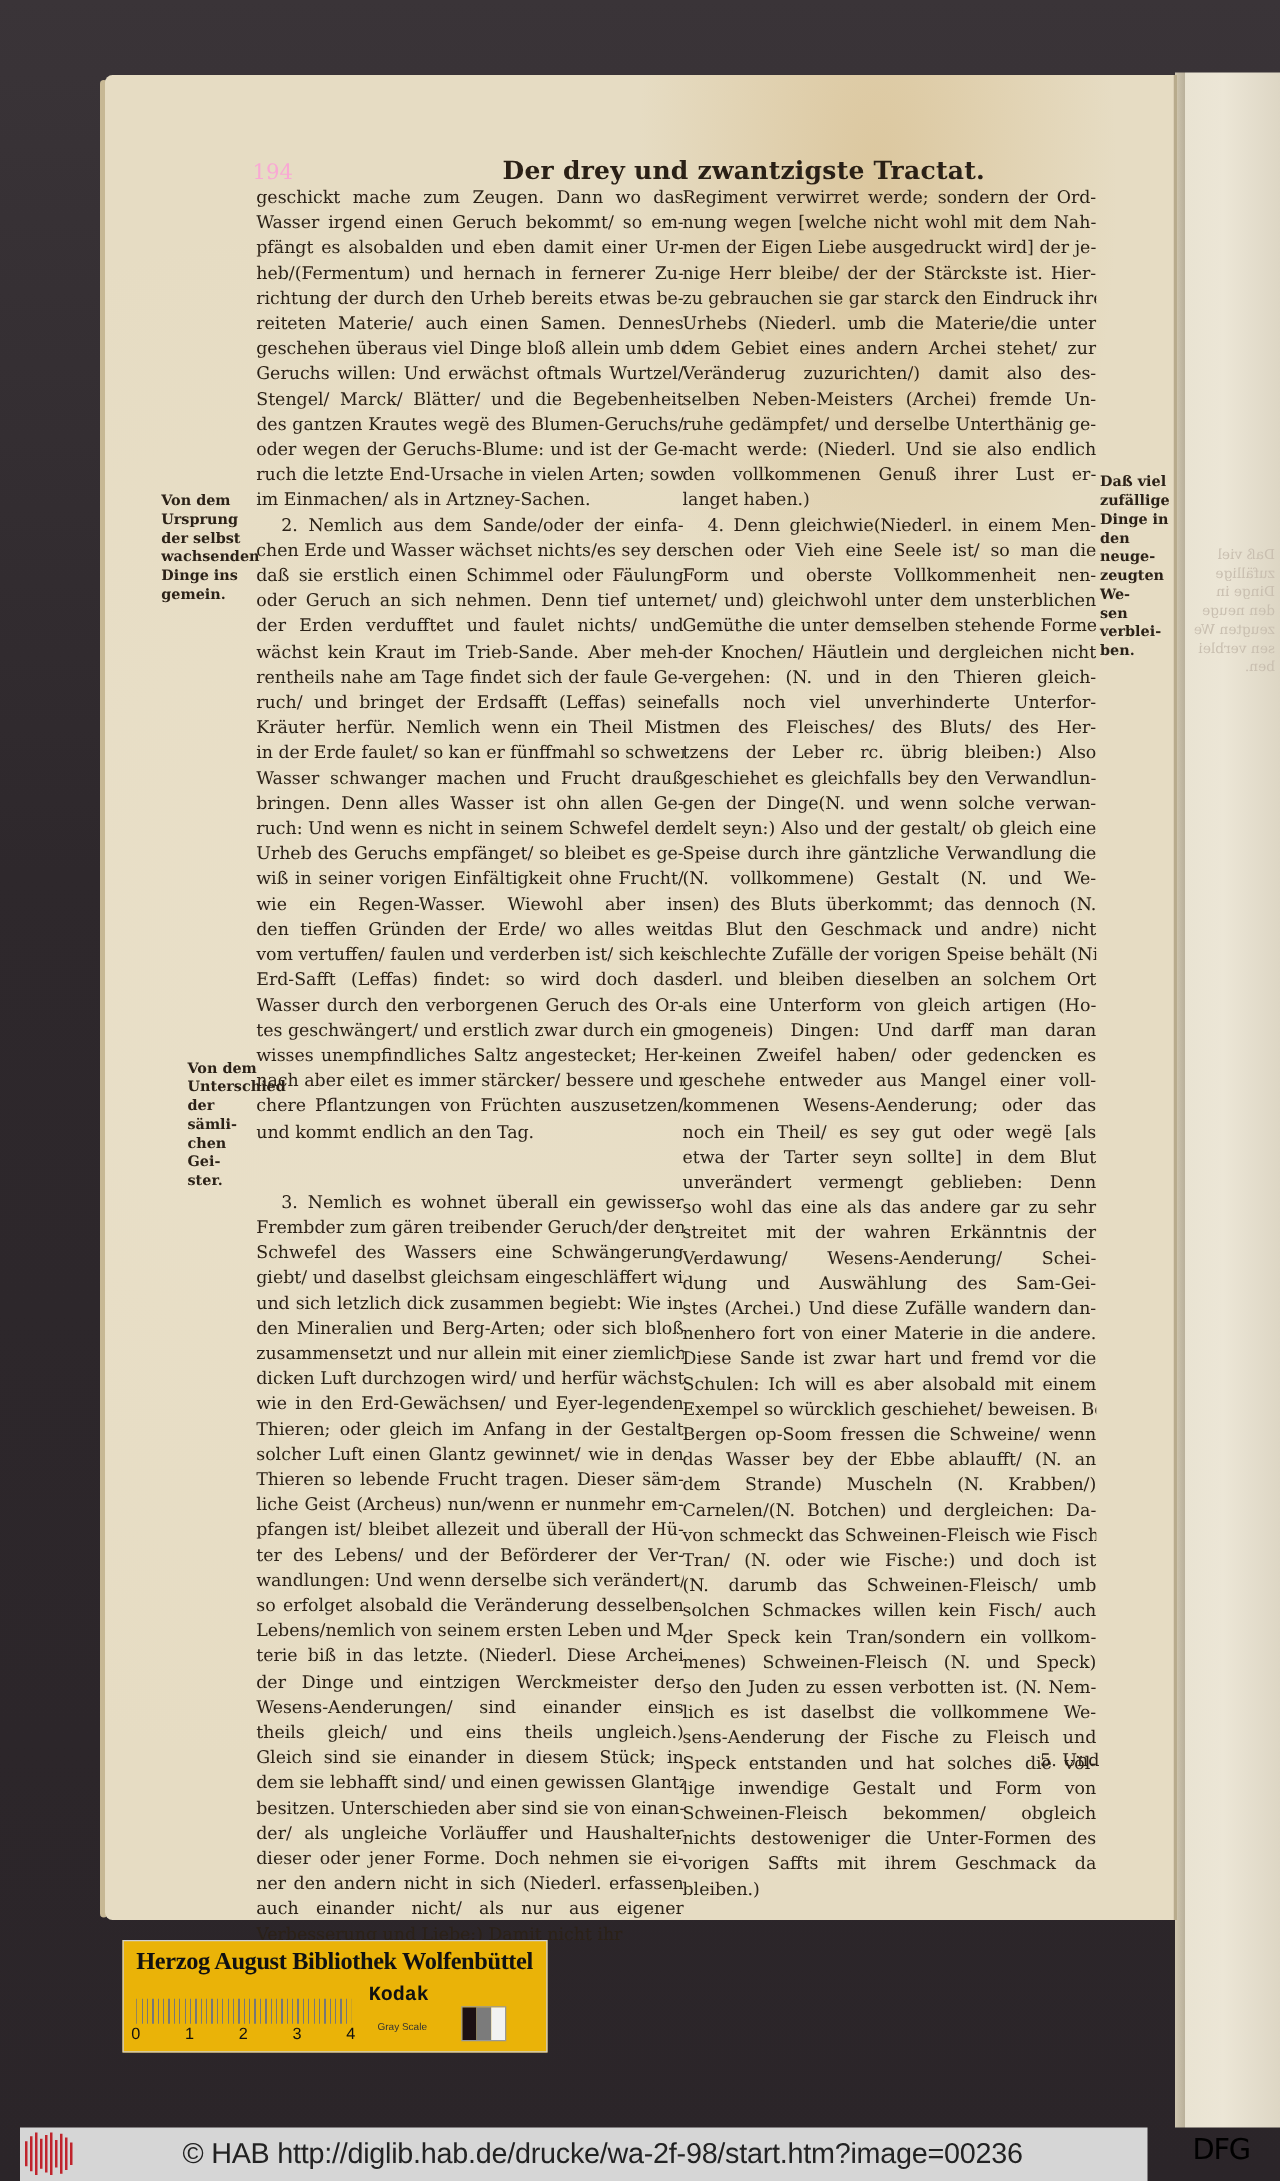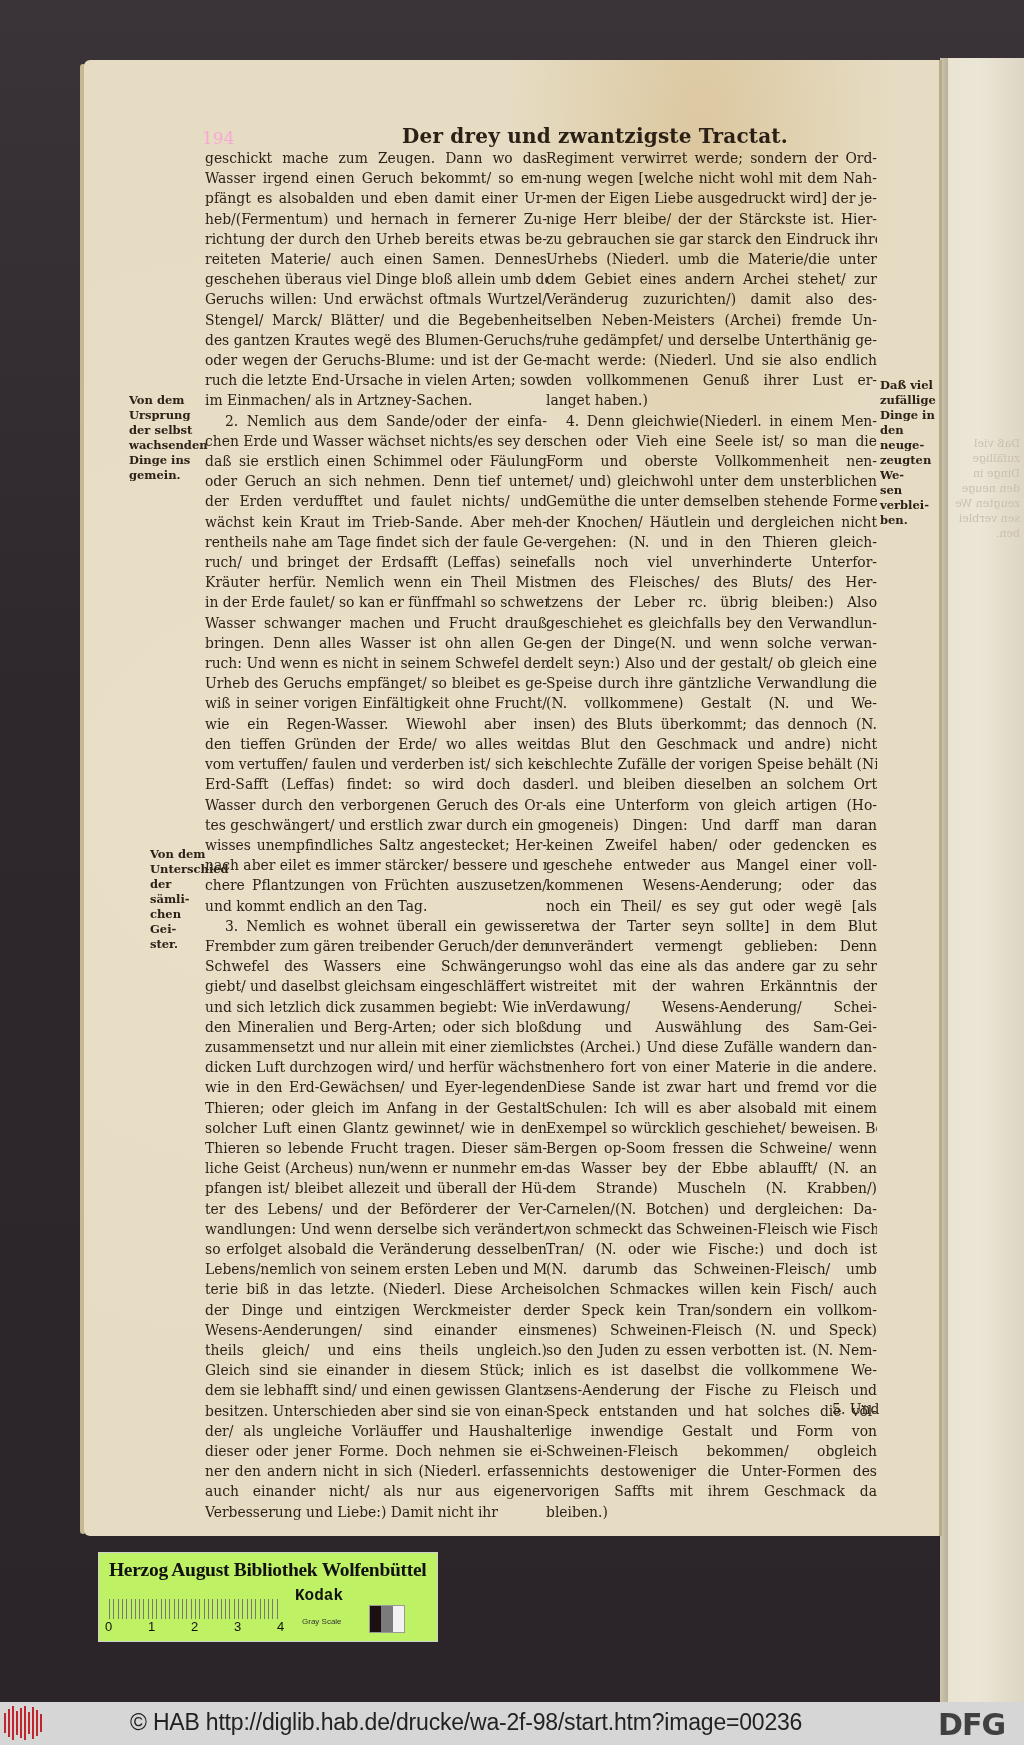--- a/index.html
+++ b/index.html
@@ -18,36 +18,36 @@
   .col{position:absolute;font-size:13.9px;line-height:20.2px;color:#2b2117;text-align:justify;}
   .col .ln{display:block;white-space:nowrap;overflow:hidden;text-align:justify;text-align-last:justify;}
   .col .last{text-align-last:left;}
   .col-left{left:205px;top:148px;width:342px;}
   .col-right{left:546px;top:148px;width:331px;}
   .margin-note{position:absolute;font-size:11.5px;line-height:15px;color:#2b2117;font-weight:bold;}
   .mn1{left:129px;top:393px;width:72px;}
   .mn2{left:150px;top:847px;width:56px;}
   .mn3{left:880px;top:378px;width:62px;}
   .catch{position:absolute;left:832px;top:1378px;font-size:14px;color:#2b2117;margin-top:23px;}
-  .kodak{position:absolute;left:98px;top:1552px;width:338px;height:88px;background:#bef264;border:1px solid #cfcfcf;text-align:center;}
+  .kodak{position:absolute;left:98px;top:1552px;width:338px;height:88px;background:#eab308;border:1px solid #cfcfcf;text-align:center;}
   .kodak .title{position:absolute;left:10px;top:6px;font-family:"Liberation Serif",serif;font-weight:bold;font-size:19.5px;color:#111;white-space:nowrap;letter-spacing:-.3px;}
   .kodak .ruler{position:absolute;left:10px;top:46px;width:172px;height:20px;
         background-image:repeating-linear-gradient(90deg,#777 0,#777 1px,transparent 1px,transparent 4.3px);}
   .kodak .ruler::after{content:"";position:absolute;left:0;bottom:-8px;width:100%;height:1px;}
   .kodak .nums{position:absolute;left:6px;top:66px;width:190px;font-family:"Liberation Sans",sans-serif;font-size:13px;color:#111;}
   .kodak .nums span{position:absolute;top:0;}
   .kodak .brand{position:absolute;left:196px;top:34px;font-family:Liberation Mono, monospace;font-weight:bold;font-size:16px;color:#111;}
   .kodak .sub{position:absolute;left:203px;top:64px;font-family:"Liberation Sans",sans-serif;font-size:8px;color:#333;}
   .kodak .swatch{position:absolute;left:270px;top:52px;width:34px;height:26px;display:flex;border:1px solid #999;}
   .kodak .swatch i{flex:1;display:block;}
-  .footer{position:absolute;left:0;top:1702px;width:1024px;height:43px;background:#d6d6d6;text-align:center;}
+  .footer{position:absolute;left:16px;top:1702px;width:902px;height:43px;background:#d6d6d6;text-align:center;}
   .footer .logo{position:absolute;left:4px;top:4px;width:40px;height:34px;display:flex;gap:2px;align-items:center;}
   .footer .logo i{display:block;width:2px;background:#c0242c;}
   .footer .copy{position:absolute;left:130px;top:7px;font-family:"Liberation Sans",sans-serif;font-size:23px;color:#222;white-space:nowrap;letter-spacing:-.2px;}
-  .footer .dfg{position:absolute;left:938px;top:5px;font-family:"DejaVu Sans",sans-serif;font-weight:bold;font-size:30px;color:#404040;letter-spacing:-1px;}
+  .footer .dfg{position:absolute;left:938px;top:5px;font-family:"DejaVu Sans",sans-serif;font-weight:normal;font-size:23px;color:#000000;letter-spacing:-1px;}
 </style>
 </head>
 <body>
 
 <div class="bg"></div>
 
 <div class="nextpage">
   <div class="gutter"></div>
   <div class="mirror">Daß viel
 zufällige
@@ -96,21 +96,21 @@
     <span class="ln">wie ein Regen-Wasser. Wiewohl aber in</span>
     <span class="ln">den tieffen Gründen der Erde/ wo alles weit</span>
     <span class="ln">vom vertuffen/ faulen und verderben ist/ sich kein</span>
     <span class="ln">Erd-Safft (Leffas) findet: so wird doch das</span>
     <span class="ln">Wasser durch den verborgenen Geruch des Or-</span>
     <span class="ln">tes geschwängert/ und erstlich zwar durch ein ge-</span>
     <span class="ln">wisses unempfindliches Saltz angestecket; Her-</span>
     <span class="ln">nach aber eilet es immer stärcker/ bessere und rei-</span>
     <span class="ln">chere Pflantzungen von Früchten auszusetzen/</span>
     <span class="ln last">und kommt endlich an den Tag.</span>
-    <span class="ln" style="text-indent: 20px;">3. Nemlich es wohnet überall ein gewisser</span>
+    <span class="ln" style="text-indent: 20px; margin-top: 36px;">3. Nemlich es wohnet überall ein gewisser</span>
     <span class="ln">Frembder zum gären treibender Geruch/der dem</span>
     <span class="ln">Schwefel des Wassers eine Schwängerung</span>
     <span class="ln">giebt/ und daselbst gleichsam eingeschläffert wird/</span>
     <span class="ln">und sich letzlich dick zusammen begiebt: Wie in</span>
     <span class="ln">den Mineralien und Berg-Arten; oder sich bloß</span>
     <span class="ln">zusammensetzt und nur allein mit einer ziemlich</span>
     <span class="ln">dicken Luft durchzogen wird/ und herfür wächst;</span>
     <span class="ln">wie in den Erd-Gewächsen/ und Eyer-legenden</span>
     <span class="ln">Thieren; oder gleich im Anfang in der Gestalt</span>
     <span class="ln">solcher Luft einen Glantz gewinnet/ wie in den</span>

